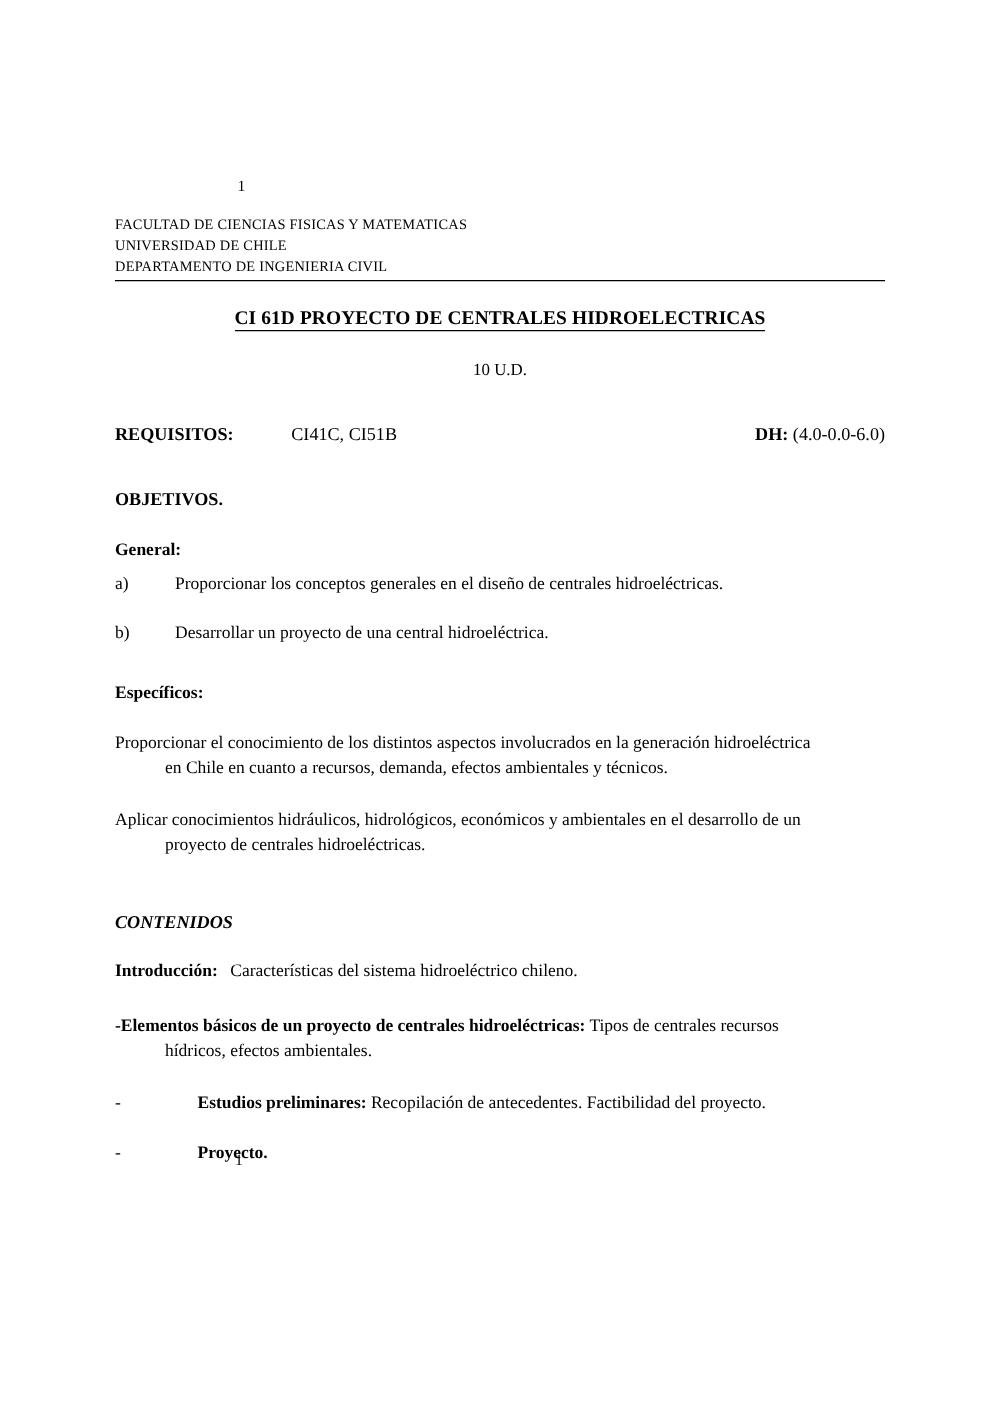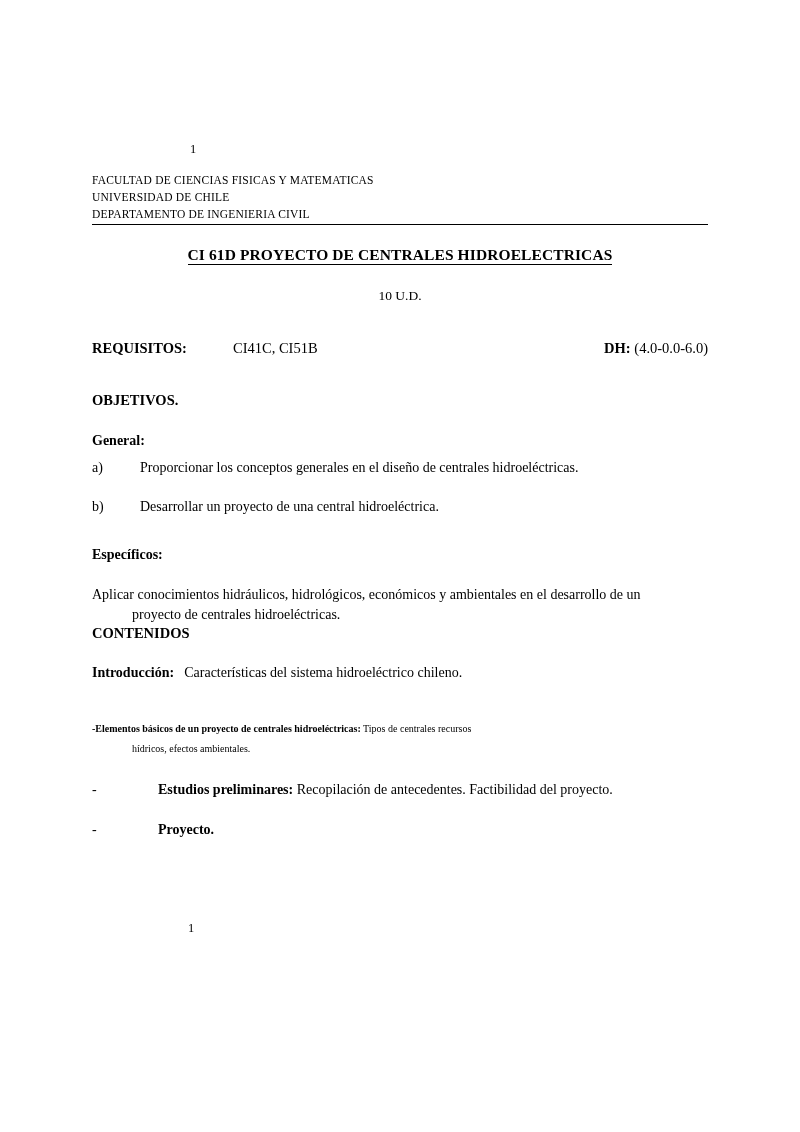--- a/index.html
+++ b/index.html
@@ -131,32 +131,34 @@
     line-height: 20px;
     text-align: justify;
   }
   .para .indent-cont {
     display: block;
     margin-left: 40px;
   }
   .contenidos-head {
     font-weight: bold;
     font-size: 14.5px;
+    margin-top: 43px;
+    font-style: italic;
   }
   .intro-row {
     margin-top: 21px;
     font-size: 14px;
     line-height: 20px;
   }
   .intro-row b { font-weight: bold; }
   .intro-row .gap { display: inline-block; width: 10px; }
 
   .elem-row {
-    margin-top: 36px;
-    font-size: 10px;
+    margin-top: 24px;
+    font-size: 14px;
     line-height: 20px;
     text-align: justify;
   }
   .elem-row b { font-weight: bold; }
   .elem-row .indent-cont {
     display: block;
     margin-left: 40px;
     text-align: left;
   }
   .dash-row {
@@ -211,20 +213,24 @@
       <span class="list-text">Proporcionar los conceptos generales en el diseño de centrales hidroeléctricas.</span>
     </div>
 
     <div class="list-row" style="margin-top:20px;">
       <span class="list-marker">b)</span>
       <span class="list-text">Desarrollar un proyecto de una central hidroeléctrica.</span>
     </div>
 
     <div class="sub-head" style="margin-top:31px;">Específicos:</div>
 
+    <div class="para" style="margin-top:22px;">
+      <span>Proporcionar el conocimiento de los distintos aspectos involucrados en la generación hidroeléctrica</span>
+      <span class="indent-cont">en Chile en cuanto a recursos, demanda, efectos ambientales y técnicos.</span>
+    </div>
 
     <div class="para" style="margin-top:22px;">
       <span>Aplicar conocimientos hidráulicos, hidrológicos, económicos y ambientales en el desarrollo de un</span>
       <span class="indent-cont">proyecto de centrales hidroeléctricas.</span>
     </div>
 
     <div class="contenidos-head">CONTENIDOS</div>
 
     <div class="intro-row">
       <b>Introducción:</b><span class="gap"></span><span>Características del sistema hidroeléctrico chileno.</span>

